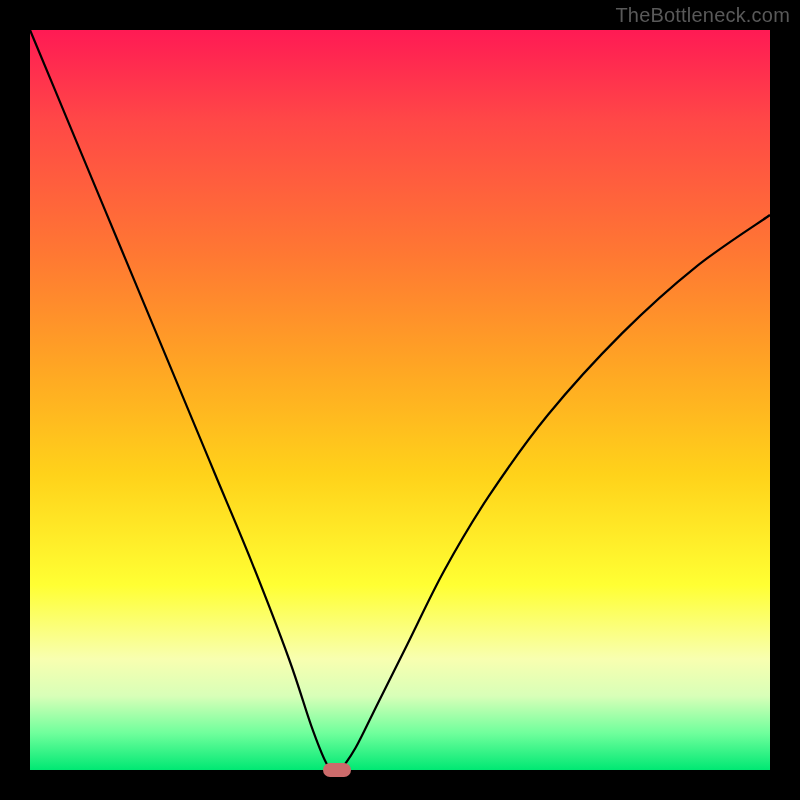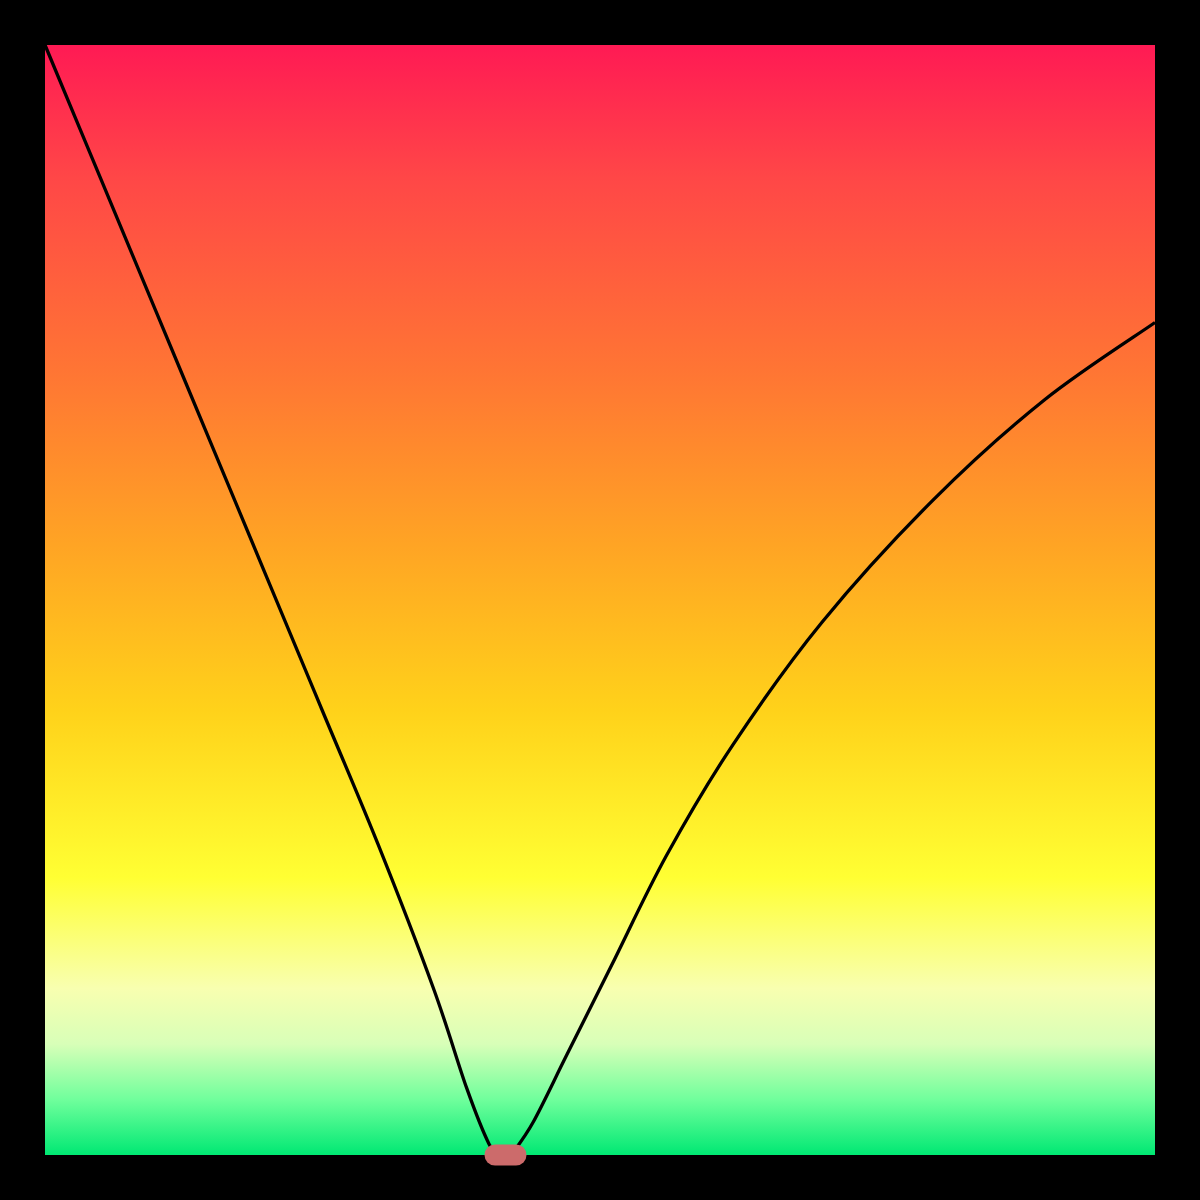--- a/index.html
+++ b/index.html
@@ -62,20 +62,21 @@
     font-weight: 500;
     letter-spacing: 0.2px;
     user-select: none;
   }
 </style>
 </head>
 <body>
 
 <div class="frame">
 
+  <div class="watermark">TheBottleneck.com</div>
 
   <div class="plot-area">
     <svg class="curve" viewBox="0 0 740 740" preserveAspectRatio="none">
       <path id="left-path" fill="none" stroke="#000" stroke-width="2.2" d="M 0 0 C 6.166666666666667 14.799999999999992 24.666666666666664 59.199999999999946 37 88.79999999999995 C 49.333333333333336 118.39999999999996 61.666666666666664 148.00000000000003 74 177.60000000000002 C 86.33333333333333 207.20000000000002 98.66666666666667 236.79999999999998 111 266.4 C 123.33333333333333 296 135.66666666666666 325.59999999999997 148 355.2 C 160.33333333333334 384.8 172.66666666666666 414.4 185 444 C 197.33333333333334 473.6 209.66666666666666 501.96666666666664 222 532.8 C 234.33333333333334 563.6333333333333 249.13333333333333 601.8666666666667 259 629 C 268.8666666666667 656.1333333333333 275.0333333333333 678.3333333333334 281.2 695.6 C 287.3666666666667 712.8666666666667 292.3 725.2 296 732.6 C 299.7 740 302.16666666666663 738.7666666666667 303.4 740"></path>
       <path id="right-path" fill="none" stroke="#000" stroke-width="2.2" d="M 310.8 740 C 313.26666666666665 736.3 319.4333333333334 728.9 325.6 717.8 C 331.76666666666665 706.6999999999999 339.16666666666663 690.6666666666666 347.79999999999995 673.4 C 356.4333333333333 656.1333333333333 366.3 636.4000000000001 377.40000000000003 614.2 C 388.50000000000006 592 400.83333333333337 564.8666666666667 414.40000000000003 540.2 C 427.9666666666667 515.5333333333334 441.53333333333336 492.1 458.8 466.2 C 476.06666666666666 440.29999999999995 495.8 411.93333333333334 518 384.8 C 540.2 357.6666666666667 567.3333333333334 328.0666666666667 592 303.40000000000003 C 616.6666666666666 278.73333333333335 641.3333333333334 256.5333333333333 666 236.79999999999995 C 690.6666666666666 217.0666666666666 727.6666666666666 193.63333333333333 740 185"></path>
     </svg>
     <div id="min-marker" class="marker" style="left: 307.1px; top: 740px; background: rgb(204, 107, 107);"></div>
   </div>
 
 </div>

